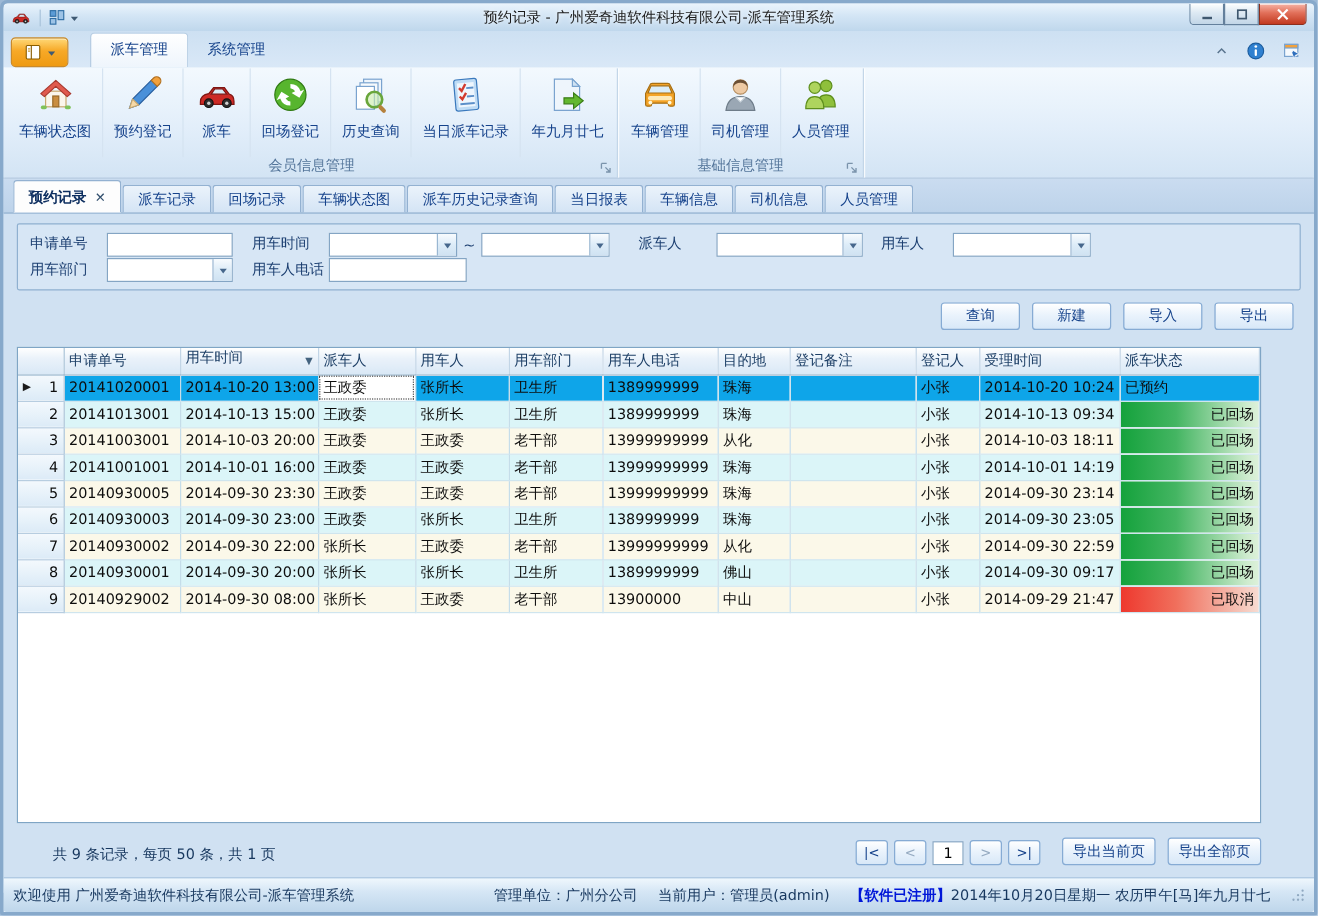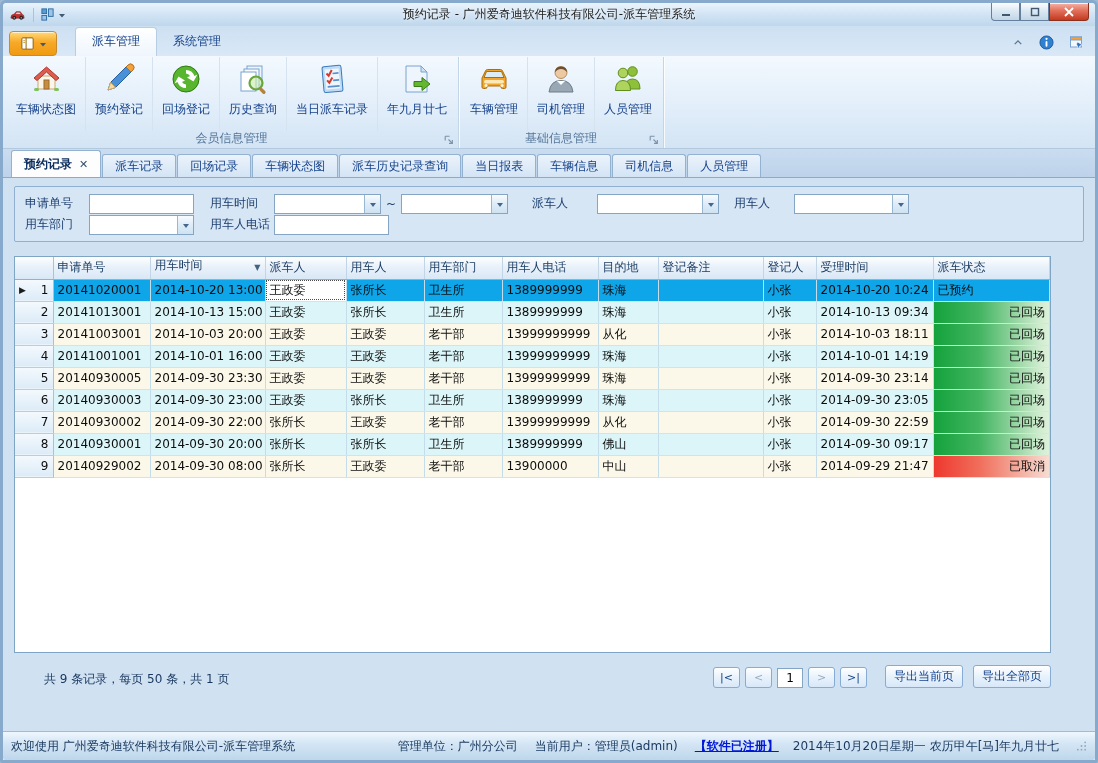--- a/index.html
+++ b/index.html
@@ -103,21 +103,21 @@
   .pg-btn.disabled{color:#96abc2}
   .pg-input{width:26px;height:20px;border:1px solid #84a5c4;text-align:center;font:inherit;background:#fff}
   .export-btn{width:78px}
 
   
   .statusbar{position:absolute;left:0;right:0;bottom:0;height:29px;display:flex;align-items:center;padding:0 8px;
     color:#17375e;background:linear-gradient(#eff7fd,#d5e6f5 40%,#bed6eb);border-top:1px solid #9dbcd9;
     border-radius:0 0 2px 2px;white-space:nowrap}
   .sb-welcome{width:404px}
   .sb-item{margin-right:17px}
-  .sb-link{color:#0017d8;font-weight:bold;text-decoration:underline;margin-right:14px}
+  .sb-link{color:#0017d8;font-weight:bold;}
   .sb-grip{margin-left:auto;width:12px;height:12px}
 </style>
 </head>
 <body>
 
 <div class="window">
 
   <div class="titlebar">
     <span class="icon t-icon">
         <svg viewBox="0 0 32 32">
@@ -234,20 +234,33 @@
                 <path d="M5 27l2.5-7.5L23 4a3 3 0 0 1 4.3 0l.7.7a3 3 0 0 1 0 4.3L12.5 24.5Z" fill="#4a90d9" stroke="#2a5f9e"></path>
                 <path d="M23 4l5 5 2-2a2.5 2.5 0 0 0-5-5Z" fill="#f2a13c" stroke="#b06f1f"></path>
                 <path d="M5 27l7.5-2.5-5-5Z" fill="#f6d9a8" stroke="#c9a96e"></path>
               </svg>
             </span>
             <div class="rbtn-label">预约登记</div>
           </div>
           <div class="rbtn">
             <span class="icon" style="width: 32px; height: 32px;">
               <svg viewBox="0 0 32 32">
+                <path d="M2 22q0-6 7-7l4-5h9l4 5.5q4 1 4 6V24H2Z" fill="#cc2a26" stroke="#7e1512"></path>
+                <path d="M14 11h6.5l3.5 4.5h-13Z" fill="#d8ecf7" stroke="#7e1512"></path>
+                <circle cx="9" cy="23" r="3.6" fill="#2e2e2e" stroke="#111"></circle>
+                <circle cx="9" cy="23" r="1.4" fill="#cfcfcf"></circle>
+                <circle cx="24" cy="23" r="3.6" fill="#2e2e2e" stroke="#111"></circle>
+                <circle cx="24" cy="23" r="1.4" fill="#cfcfcf"></circle>
+              </svg>
+            </span>
+            <div class="rbtn-label">派车</div>
+          </div>
+          <div class="rbtn">
+            <span class="icon" style="width: 32px; height: 32px;">
+              <svg viewBox="0 0 32 32">
                 <circle cx="16" cy="16" r="13" fill="#57b52e" stroke="#2f7a12"></circle>
                 <path d="M16 7a9 9 0 0 1 8.5 6l3-1.5-4 7-6.5-4 3-1.5a6 6 0 0 0-4-2.5Z" fill="#fff"></path>
                 <path d="M16 25a9 9 0 0 1-8.5-6l-3 1.5 4-7 6.5 4-3 1.5a6 6 0 0 0 4 2.5Z" fill="#fff"></path>
               </svg>
             </span>
             <div class="rbtn-label">回场登记</div>
           </div>
           <div class="rbtn">
             <span class="icon" style="width: 32px; height: 32px;">
               <svg viewBox="0 0 32 32">
@@ -406,20 +419,26 @@
         <span class="s-label" style="width:64px">用车部门</span>
         <span class="combo" style="width:105px">
             <span class="combo-val"></span>
             <span class="combo-btn"></span>
           </span>
         <span class="s-label" style="width:64px;margin-left:16px">用车人电话</span>
         <input class="t-input" style="width: 115px;" value="">
       </div>
     </div>
 
+    <div class="actions-row" id="actions-row">
+        <div class="act-btn">查询</div>
+        <div class="act-btn">新建</div>
+        <div class="act-btn">导入</div>
+        <div class="act-btn">导出</div>
+      </div>
 
     <div class="grid-wrap">
       <table id="grid-table">
           <colgroup>
             <col style="width: 38px;">
             <col style="width: 97px;">
             <col style="width: 115px;">
             <col style="width: 81px;">
             <col style="width: 78px;">
             <col style="width: 78px;">

